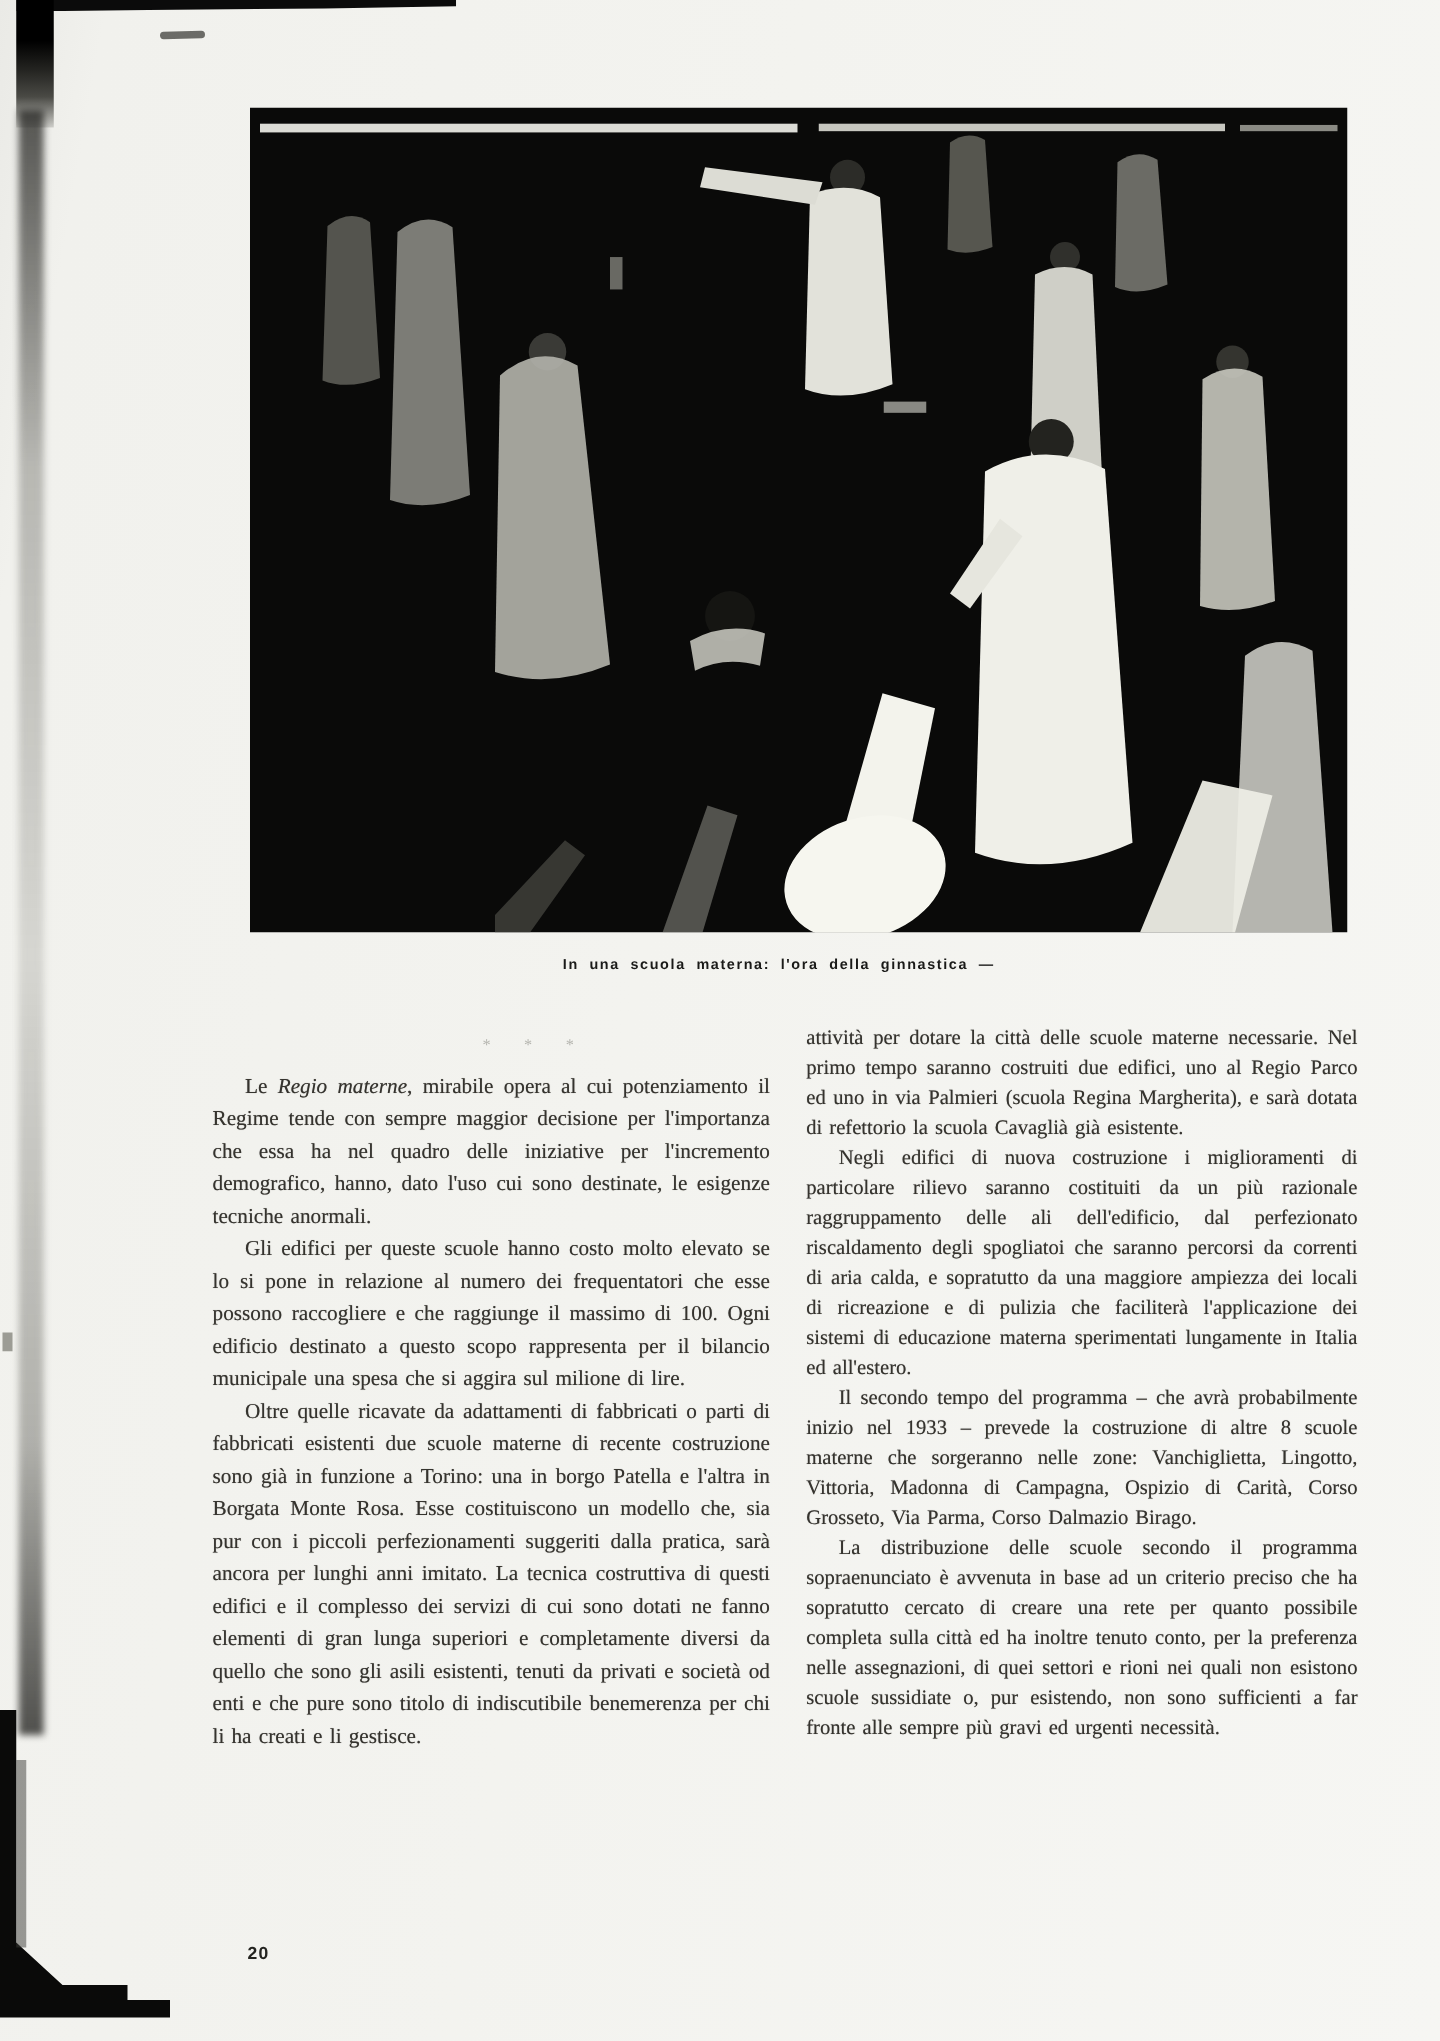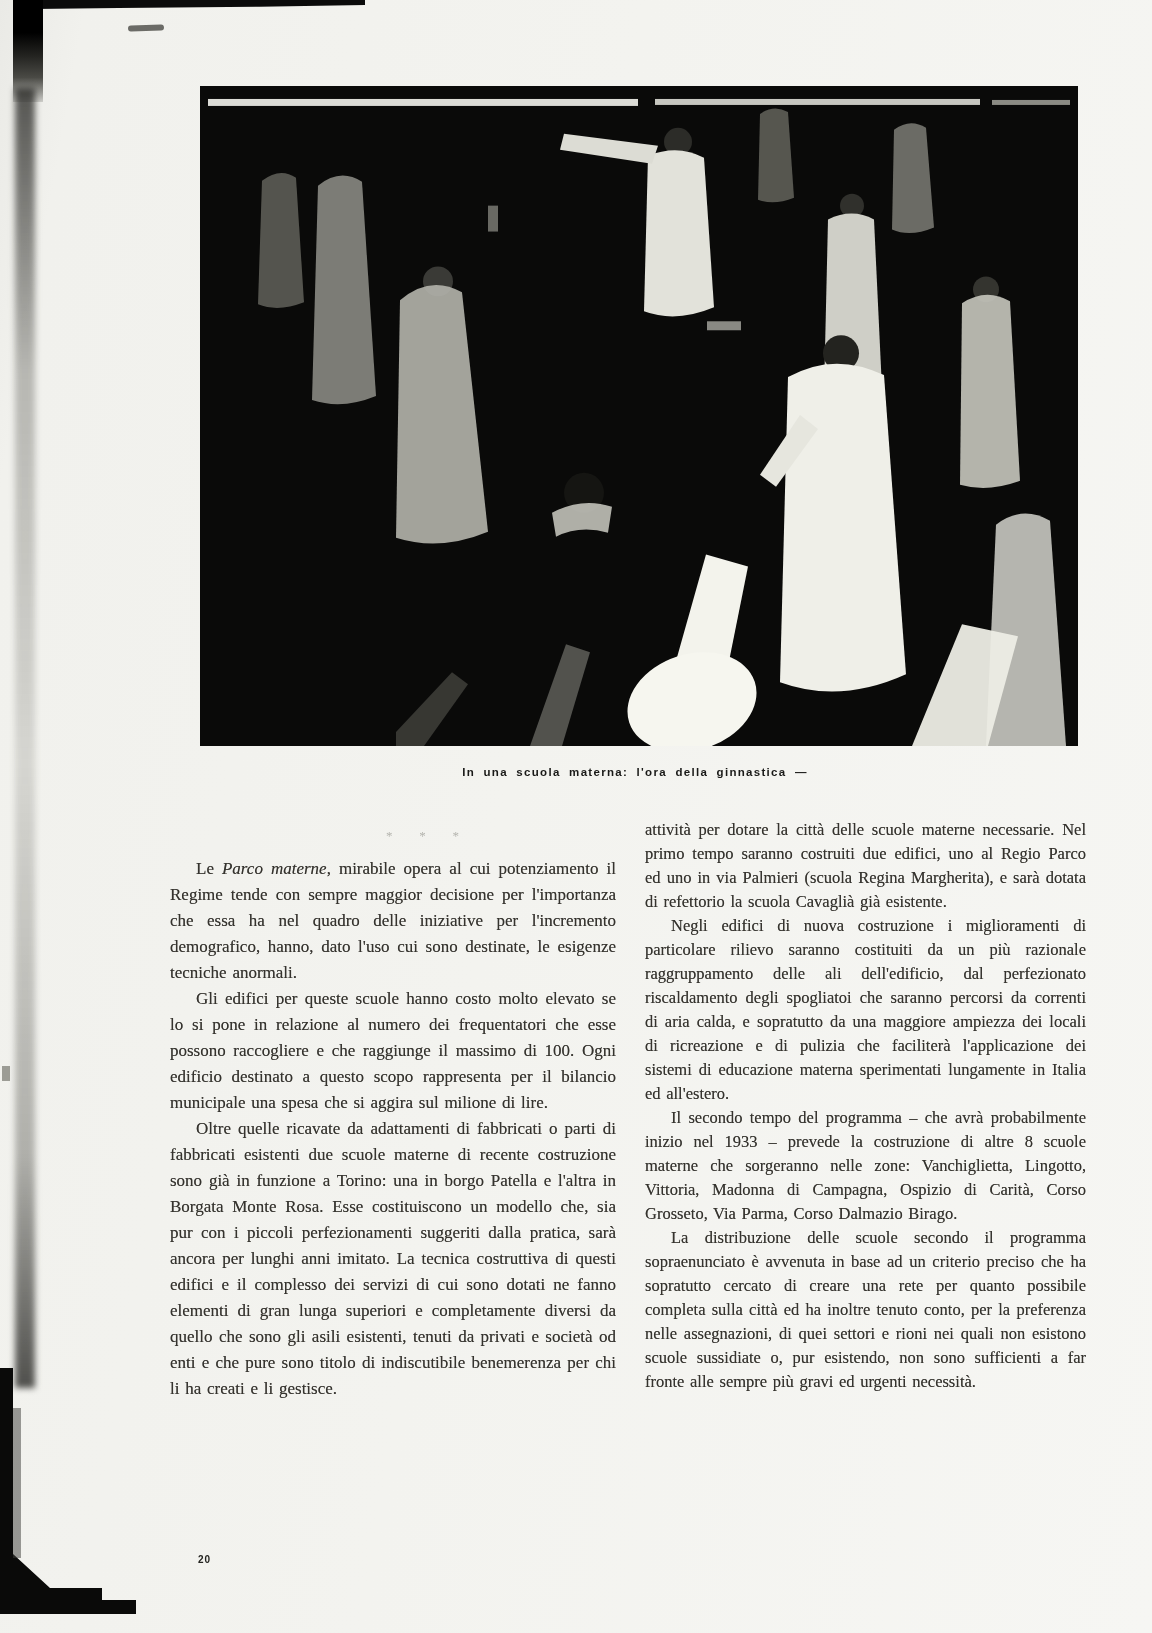--- a/index.html
+++ b/index.html
@@ -40,21 +40,21 @@
     border-radius:3px;transform:rotate(-1.5deg);opacity:.8;
   }
   .artifact-tick{
     position:absolute;left:2px;top:1066px;width:8px;height:15px;background:#77776f;opacity:.7;
   }
   .artifact-steps{position:absolute;left:0;top:1368px;width:140px;height:258px;}
   
   .photo-frame{position:absolute;left:200px;top:86px;width:878px;height:660px;}
   .photo-frame svg{display:block;width:100%;height:100%;}
   .photo-caption{
-    position:absolute;left:196px;top:766px;width:878px;
+    position:absolute;left:184px;top:766px;width:878px;
     text-align:center;
     font-family:"Liberation Sans", sans-serif;
     font-size:11.5px;font-weight:bold;letter-spacing:1.3px;word-spacing:4px;
     color:var(--caption-ink);
   }
   
   .columns{
     position:absolute;left:170px;top:818px;width:916px;display:flex;
     color:var(--ink);
   }
@@ -69,21 +69,21 @@
     word-spacing:1.5px;
   }
   .separator{
     text-align:center;color:var(--separator-ink);
     font-size:13px;letter-spacing:11px;line-height:26px;
     margin:5px 0 7px 70px;text-shadow:none;
   }
   .page-number{
     position:absolute;left:198px;top:1554px;
     font-family:"Liberation Sans", sans-serif;
-    font-size:10px;font-weight:bold;letter-spacing:1px;color:#242420;
+    font-size:14px;font-weight:bold;letter-spacing:1px;color:#242420;
   }
 </style>
 </head>
 <body>
 
 <div class="page-surface"></div>
 
 <div class="artifact-top-bar"></div>
 <div class="artifact-corner"></div>
 <div class="artifact-binding"></div>
@@ -136,21 +136,21 @@
       <polygon points="330,662 366,560 390,568 362,662" fill="#9a9a92" opacity=".5"></polygon>
     </g>
   </svg>
 </figure>
 
 <div class="photo-caption">In una scuola materna: l'ora della ginnastica —</div>
 
 <div class="columns">
   <div class="col col-left" id="col-left">
       <div class="separator">* * *</div>
-      <p class="indent"><span>Le </span><i>Parco materne</i><span>, mirabile opera al cui potenziamento il Regime tende con sempre maggior decisione per l'importanza che essa ha nel quadro delle iniziative per l'incremento demografico, hanno, dato l'uso cui sono destinate, le esigenze tecniche anormali.</span></p>
+      <p class="indent"><span>Le </span><i>Regio materne</i><span>, mirabile opera al cui potenziamento il Regime tende con sempre maggior decisione per l'importanza che essa ha nel quadro delle iniziative per l'incremento demografico, hanno, dato l'uso cui sono destinate, le esigenze tecniche anormali.</span></p>
       <p class="indent"><span>Gli edifici per queste scuole hanno costo molto elevato se lo si pone in relazione al numero dei frequentatori che esse possono raccogliere e che raggiunge il massimo di 100. Ogni edificio destinato a questo scopo rappresenta per il bilancio municipale una spesa che si aggira sul milione di lire.</span></p>
       <p class="indent"><span>Oltre quelle ricavate da adattamenti di fabbricati o parti di fabbricati esistenti due scuole materne di recente costruzione sono già in funzione a Torino: una in borgo Patella e l'altra in Borgata Monte Rosa. Esse costituiscono un modello che, sia pur con i piccoli perfezionamenti suggeriti dalla pratica, sarà ancora per lunghi anni imitato. La tecnica costruttiva di questi edifici e il complesso dei servizi di cui sono dotati ne fanno elementi di gran lunga superiori e completamente diversi da quello che sono gli asili esistenti, tenuti da privati e società od enti e che pure sono titolo di indiscutibile benemerenza per chi li ha creati e li gestisce.</span></p>
     </div>
   <div class="col col-right" id="col-right">
       <p class=""><span>attività per dotare la città delle scuole materne necessarie. Nel primo tempo saranno costruiti due edifici, uno al Regio Parco ed uno in via Palmieri (scuola Regina Margherita), e sarà dotata di refettorio la scuola Cavaglià già esistente.</span></p>
       <p class="indent"><span>Negli edifici di nuova costruzione i miglioramenti di particolare rilievo saranno costituiti da un più razionale raggruppamento delle ali dell'edificio, dal perfezionato riscaldamento degli spogliatoi che saranno percorsi da correnti di aria calda, e sopratutto da una maggiore ampiezza dei locali di ricreazione e di pulizia che faciliterà l'applicazione dei sistemi di educazione materna sperimentati lungamente in Italia ed all'estero.</span></p>
       <p class="indent"><span>Il secondo tempo del programma – che avrà probabilmente inizio nel 1933 – prevede la costruzione di altre 8 scuole materne che sorgeranno nelle zone: Vanchiglietta, Lingotto, Vittoria, Madonna di Campagna, Ospizio di Carità, Corso Grosseto, Via Parma, Corso Dalmazio Birago.</span></p>
       <p class="indent"><span>La distribuzione delle scuole secondo il programma sopraenunciato è avvenuta in base ad un criterio preciso che ha sopratutto cercato di creare una rete per quanto possibile completa sulla città ed ha inoltre tenuto conto, per la preferenza nelle assegnazioni, di quei settori e rioni nei quali non esistono scuole sussidiate o, pur esistendo, non sono sufficienti a far fronte alle sempre più gravi ed urgenti necessità.</span></p>
     </div>
 </div>

